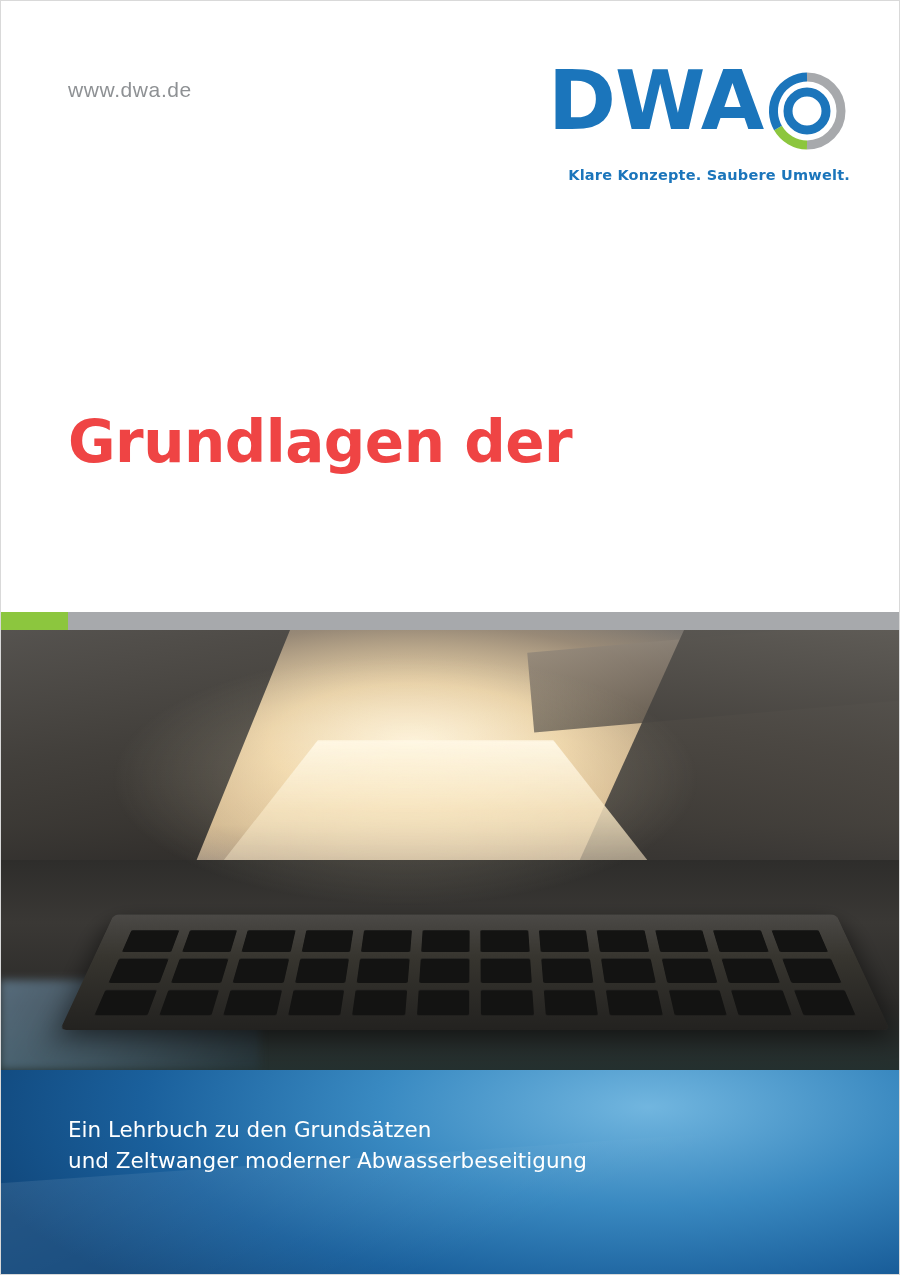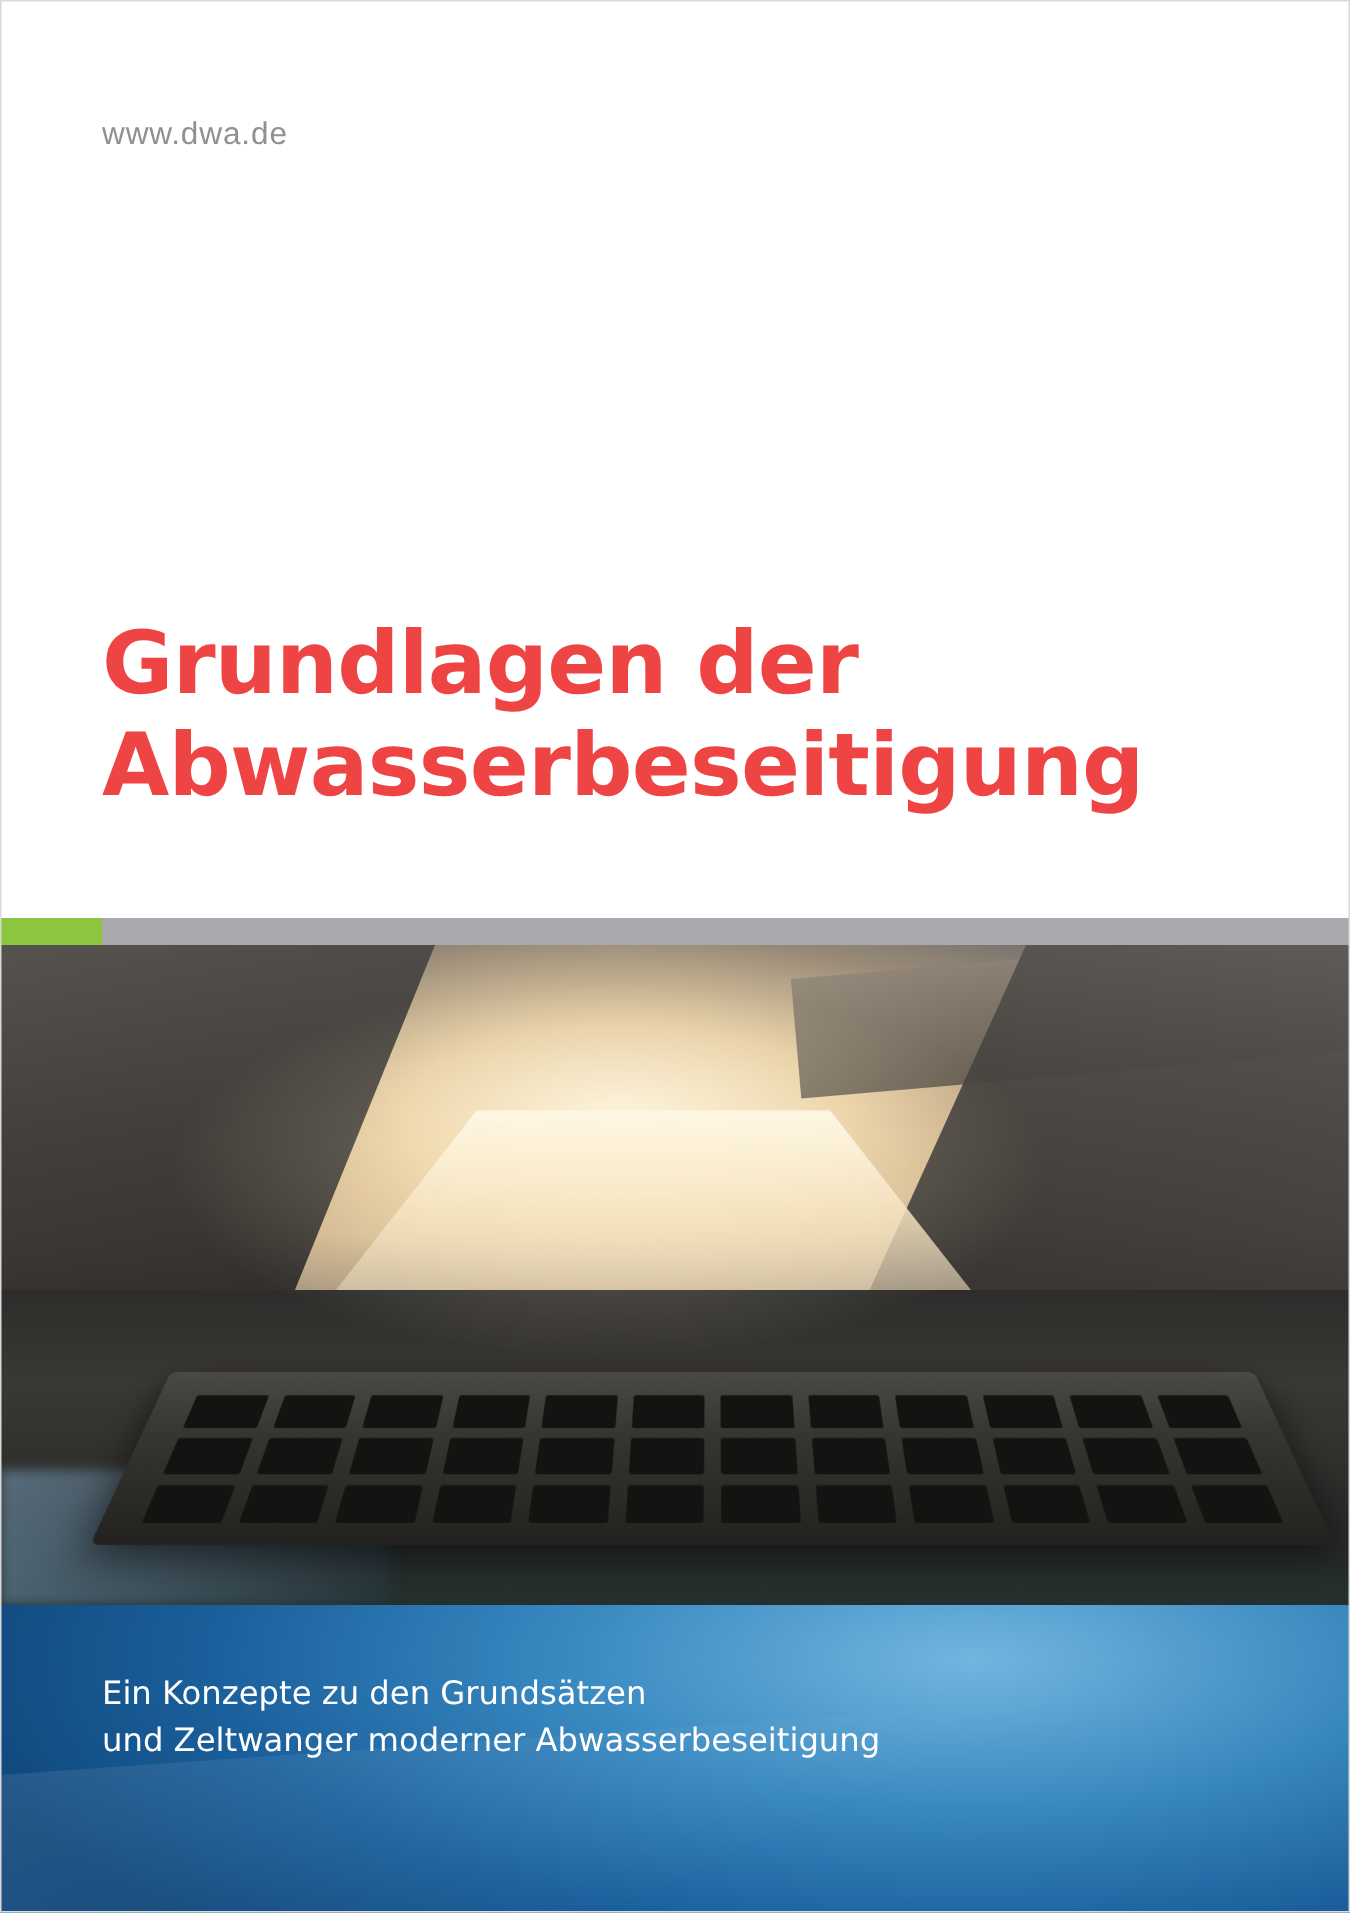--- a/index.html
+++ b/index.html
@@ -270,24 +270,37 @@
 </style>
 </head>
 <body>
 
 <div class="page">
 
   <div class="header">
 
     <div class="url">www.dwa.de</div>
 
+    <div class="logo">
+      <div class="logo-text">DWA</div>
+
+      <div class="logo-mark">
+        <svg width="78" height="78" viewBox="0 0 78 78" xmlns="http://www.w3.org/2000/svg">
+          <path d="M39 5 A34 34 0 0 1 73 39 A34 34 0 0 1 39 73" fill="none" stroke="#a7a9ac" stroke-width="9"></path>
+          <path d="M39 73 A34 34 0 0 1 10 56" fill="none" stroke="#8cc63e" stroke-width="9"></path>
+          <path d="M10 56 A34 34 0 0 1 39 5" fill="none" stroke="#1b75bb" stroke-width="9"></path>
+          <circle cx="39" cy="39" r="19" fill="none" stroke="#1b75bb" stroke-width="9"></circle>
+        </svg>
+      </div>
+
+      <div class="logo-tagline">Klare Konzepte. Saubere Umwelt.</div>
+    </div>
 
     <div class="title-block">
       <div class="title-line">Grundlagen der</div>
-      <div class="title-line">Abwasserbeseitigung</div>
     </div>
   </div>
 
   <div class="rule">
     <div class="rule-accent"></div>
   </div>
 
   <div class="photo">
     <div class="photo-sky"></div>
     <div class="photo-curb"></div>
@@ -334,19 +347,19 @@
           <i></i>
           <i></i>
           <i></i>
       </div>
     </div>
     <div class="photo-shine"></div>
   </div>
 
   <div class="footer">
     <div class="subtitle">
-      <div>Ein Konzepte zu den Grundsätzen</div>
+      <div>Ein Lehrbuch zu den Grundsätzen</div>
       <div>und Zeltwanger moderner Abwasserbeseitigung</div>
     </div>
   </div>
 
   <div class="page-frame"></div>
 </div>
 
 </body></html>

